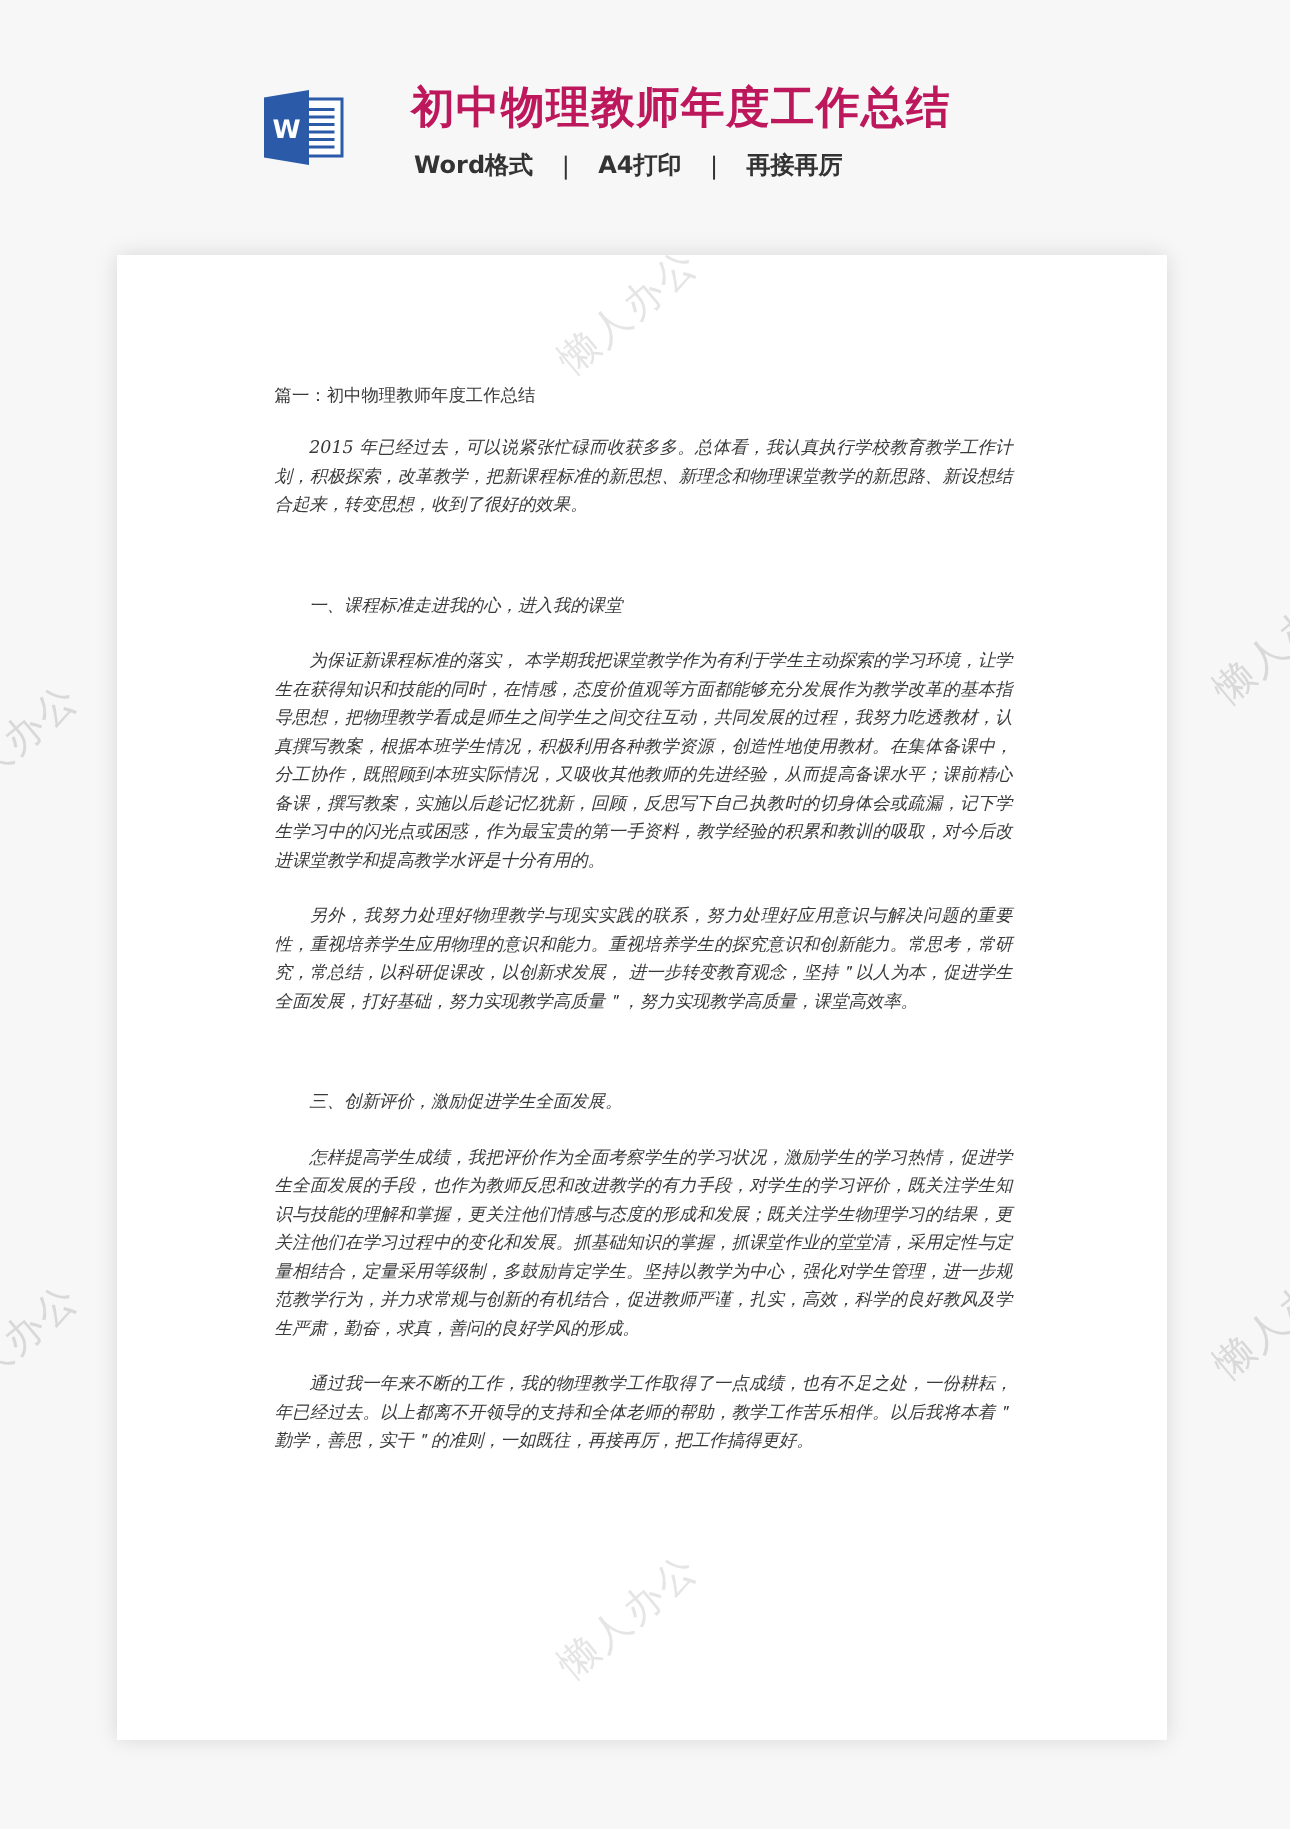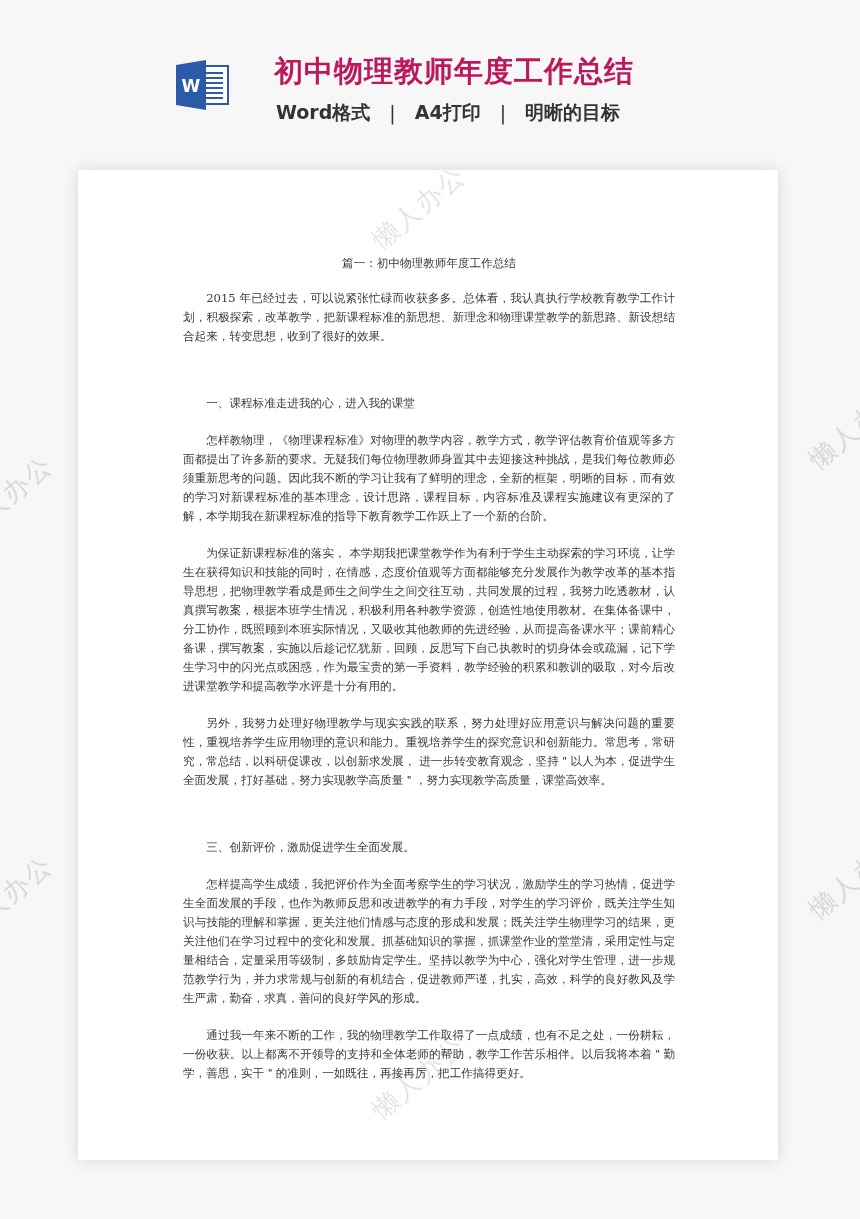--- a/index.html
+++ b/index.html
@@ -35,21 +35,21 @@
       font-weight: bold;
       color: #be185d;
       letter-spacing: 1px;
       white-space: nowrap;
       font-family: "DejaVu Sans", sans-serif;
     }
     .features {
       position: absolute;
       left: 276px;
       top: 100px;
-      font-size: 19px;
+      font-size: 16px;
       font-weight: bold;
       color: #333333;
       white-space: nowrap;
       display: flex;
       align-items: center;
     }
     .features .sep {
       margin: 0 19px;
       font-weight: normal;
       color: #333;
@@ -88,27 +88,27 @@
       position: absolute;
       left: 105px;
       top: 84px;
       width: 492px;
       font-family: "DejaVu Serif", serif;
       font-size: 11.6px;
       color: #3a3a3a;
       line-height: 19px;
     }
     .content .sub-title {
-      text-align: center;
       margin: 0 0 16px 0;
     }
     .content p {
       margin: 0 0 18px 0;
       text-indent: 2em;
       text-align: justify;
+      font-style: italic;
     }
     .content p.heading {
       margin-bottom: 18px;
       margin-top: 48px;
     }
   </style>
 </head>
 <body>
 
 <div class="header">
@@ -124,38 +124,37 @@
     <text x="15" y="32" font-family="DejaVu Sans, sans-serif" font-weight="bold" font-size="17" fill="#ffffff" text-anchor="middle">W</text>
   </svg>
 
   <div class="doc-title">初中物理教师年度工作总结</div>
 
   <div class="features">
     <span>Word格式</span>
     <span class="sep">|</span>
     <span>A4打印</span>
     <span class="sep">|</span>
-    <span>明晰的目标</span>
+    <span>再接再厉</span>
   </div>
 </div>
 
 <div class="bg-watermark" style="left:-50px; top:480px;">懒人办公</div>
 <div class="bg-watermark" style="left:-50px; top:880px;">懒人办公</div>
 <div class="bg-watermark" style="left:800px; top:410px;">懒人办公</div>
 <div class="bg-watermark" style="left:800px; top:860px;">懒人办公</div>
 
 <div class="page">
   <div class="watermark" style="left:285px; top:20px;">懒人办公</div>
   <div class="watermark" style="left:285px; top:890px;">懒人办公</div>
 
   <div class="content">
     <div class="sub-title">篇一：初中物理教师年度工作总结</div>
 
     <p>2015 年已经过去，可以说紧张忙碌而收获多多。总体看，我认真执行学校教育教学工作计划，积极探索，改革教学，把新课程标准的新思想、新理念和物理课堂教学的新思路、新设想结合起来，转变思想，收到了很好的效果。</p>
     <p class="heading">一、课程标准走进我的心，进入我的课堂</p>
-    <p>怎样教物理，《物理课程标准》对物理的教学内容，教学方式，教学评估教育价值观等多方面都提出了许多新的要求。无疑我们每位物理教师身置其中去迎接这种挑战，是我们每位教师必须重新思考的问题。因此我不断的学习让我有了鲜明的理念，全新的框架，明晰的目标，而有效的学习对新课程标准的基本理念，设计思路，课程目标，内容标准及课程实施建议有更深的了解，本学期我在新课程标准的指导下教育教学工作跃上了一个新的台阶。</p>
     <p>为保证新课程标准的落实，  本学期我把课堂教学作为有利于学生主动探索的学习环境，让学生在获得知识和技能的同时，在情感，态度价值观等方面都能够充分发展作为教学改革的基本指导思想，把物理教学看成是师生之间学生之间交往互动，共同发展的过程，我努力吃透教材，认真撰写教案，根据本班学生情况，积极利用各种教学资源，创造性地使用教材。在集体备课中，分工协作，既照顾到本班实际情况，又吸收其他教师的先进经验，从而提高备课水平；课前精心备课，撰写教案，实施以后趁记忆犹新，回顾，反思写下自己执教时的切身体会或疏漏，记下学生学习中的闪光点或困惑，作为最宝贵的第一手资料，教学经验的积累和教训的吸取，对今后改进课堂教学和提高教学水评是十分有用的。</p>
     <p>另外，我努力处理好物理教学与现实实践的联系，努力处理好应用意识与解决问题的重要性，重视培养学生应用物理的意识和能力。重视培养学生的探究意识和创新能力。常思考，常研究，常总结，以科研促课改，以创新求发展，  进一步转变教育观念，坚持＂以人为本，促进学生全面发展，打好基础，努力实现教学高质量＂，努力实现教学高质量，课堂高效率。</p>
     <p class="heading">三、创新评价，激励促进学生全面发展。</p>
     <p>怎样提高学生成绩，我把评价作为全面考察学生的学习状况，激励学生的学习热情，促进学生全面发展的手段，也作为教师反思和改进教学的有力手段，对学生的学习评价，既关注学生知识与技能的理解和掌握，更关注他们情感与态度的形成和发展；既关注学生物理学习的结果，更关注他们在学习过程中的变化和发展。抓基础知识的掌握，抓课堂作业的堂堂清，采用定性与定量相结合，定量采用等级制，多鼓励肯定学生。坚持以教学为中心，强化对学生管理，进一步规范教学行为，并力求常规与创新的有机结合，促进教师严谨，扎实，高效，科学的良好教风及学生严肃，勤奋，求真，善问的良好学风的形成。</p>
-    <p>通过我一年来不断的工作，我的物理教学工作取得了一点成绩，也有不足之处，一份耕耘，一份收获。以上都离不开领导的支持和全体老师的帮助，教学工作苦乐相伴。以后我将本着＂勤学，善思，实干＂的准则，一如既往，再接再厉，把工作搞得更好。</p>
+    <p>通过我一年来不断的工作，我的物理教学工作取得了一点成绩，也有不足之处，一份耕耘，年已经过去。以上都离不开领导的支持和全体老师的帮助，教学工作苦乐相伴。以后我将本着＂勤学，善思，实干＂的准则，一如既往，再接再厉，把工作搞得更好。</p>
   </div>
 </div>
 
 </body></html>

